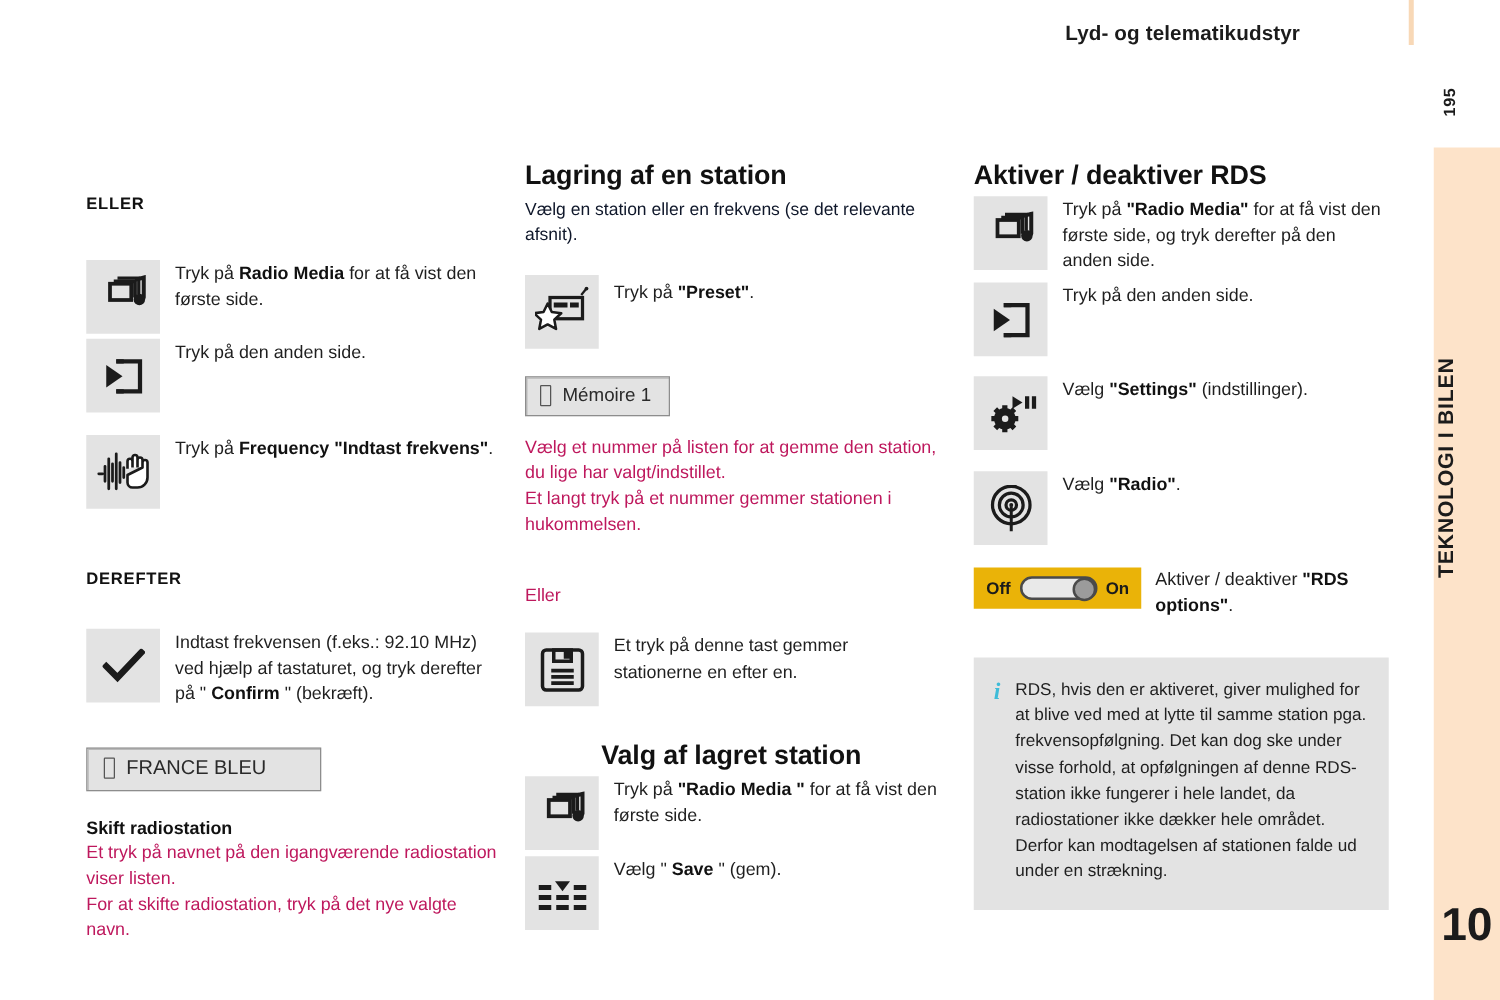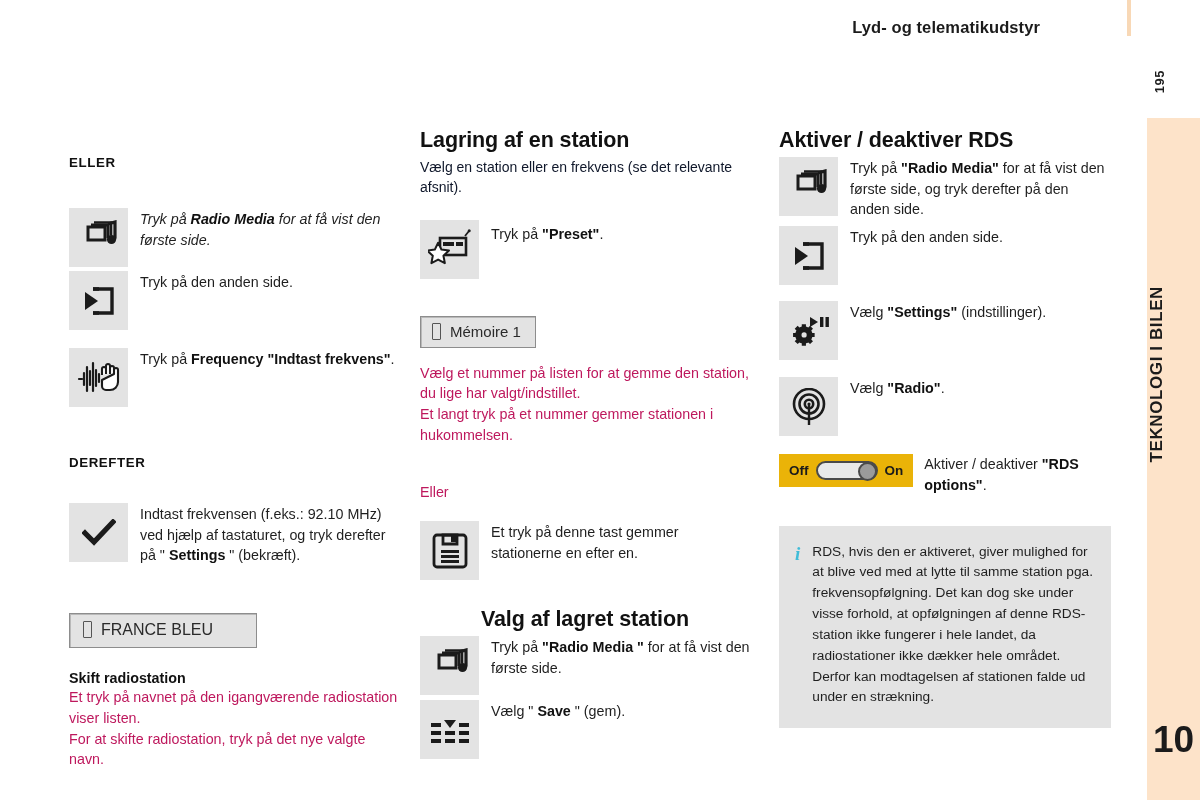--- a/index.html
+++ b/index.html
@@ -147,21 +147,20 @@
   .chip {
     display: inline-flex;
     align-items: flex-start;
     gap: 9px;
     background: #e3e3e3;
     border: 1px solid #8d8d8d;
     padding: 7px 16px 8px 13px;
     font-size: 16px;
     color: #2a2a2a;
     box-shadow: 1px 1px 0 #b9b9b9 inset;
-    margin-top: 15px;
   }
   .chip .glyph {
     display: inline-block;
     width: 9px; height: 17px;
     border: 1.6px solid #555;
     border-radius: 1px;
   }
   .chip.small { font-size: 15px; padding: 6px 14px 7px 11px; }
 
   
@@ -226,21 +225,21 @@
 
   <div class="side-tab">
     <div class="side-tab-label">TEKNOLOGI I BILEN</div>
     <div class="side-tab-number">10</div>
   </div>
 
   <div class="col col-1" style="top:155px;">
 
     <div class="kicker">ELLER</div>
 
-    <div class="row" style="margin-top:38px;font-style:italic;">
+    <div class="row" style="margin-top:38px;">
       <div class="icon-box">
         <svg width="40" height="36" viewBox="0 0 40 36" aria-hidden="true">
           <rect x="9" y="7" width="17" height="13" fill="none" stroke="#1b1b1b" stroke-width="3"></rect>
           <path d="M12 5 h17 v13" fill="none" stroke="#1b1b1b" stroke-width="3"></path>
           <path d="M15 2.5 h17 v13" fill="none" stroke="#1b1b1b" stroke-width="2.6"></path>
           <path d="M30.5 3.5 L36 2 v16" fill="none" stroke="#1b1b1b" stroke-width="3.2" stroke-linecap="round"></path>
           <circle cx="32.5" cy="19.5" r="4.6" fill="#1b1b1b"></circle>
         </svg>
       </div>
       <div class="row-text">
@@ -277,21 +276,21 @@
 
     <div class="kicker" style="margin-top:48px;">DEREFTER</div>
 
     <div class="row" style="margin-top:33px;">
       <div class="icon-box">
         <svg width="34" height="28" viewBox="0 0 34 28" aria-hidden="true">
           <path d="M3 14 L12 23 L31 3" fill="none" stroke="#1b1b1b" stroke-width="5.2" stroke-linecap="square" stroke-linejoin="miter"></path>
         </svg>
       </div>
       <div class="row-text">
-        <span>Indtast frekvensen (f.eks.: 92.10 MHz) ved hjælp af tastaturet, og tryk derefter på " </span><b>Settings</b><span> " (bekræft).</span>
+        <span>Indtast frekvensen (f.eks.: 92.10 MHz) ved hjælp af tastaturet, og tryk derefter på " </span><b>Confirm</b><span> " (bekræft).</span>
       </div>
     </div>
 
     <div style="margin-top:32px;">
       <div class="chip" style="min-width:188px;">
         <span class="glyph"></span>
         <span>FRANCE BLEU</span>
       </div>
     </div>
 

